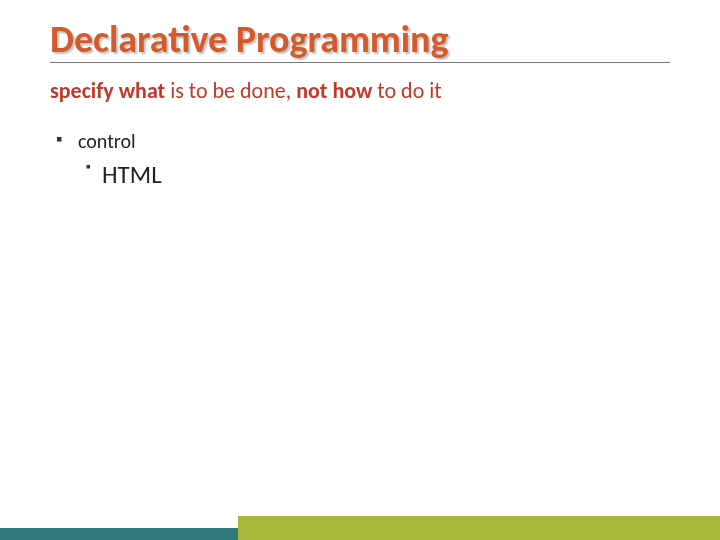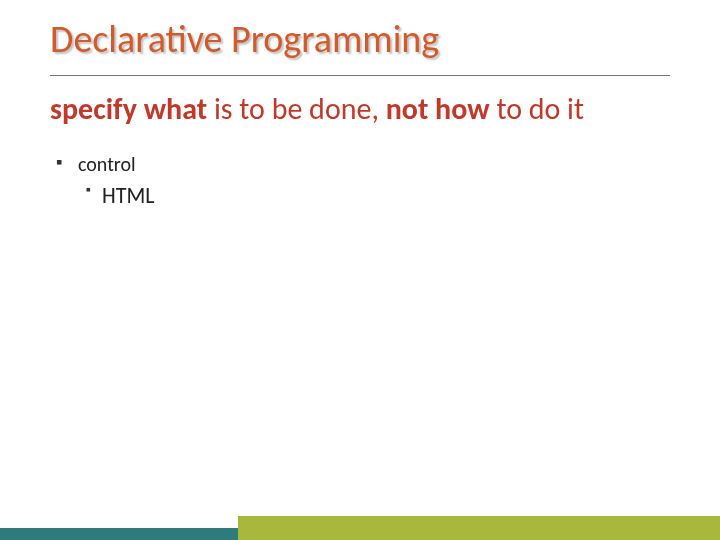--- a/index.html
+++ b/index.html
@@ -9,35 +9,35 @@
     background: #ffffff;
     font-family: "Segoe UI", "Calibri", Arial, sans-serif;
     position: relative;
     overflow: hidden;
   }
   .slide {
     padding: 20px 50px 0 50px;
   }
   .title {
     font-size: 38px;
-    font-weight: 400;
+    font-weight: 700;
     line-height: 1.05;
     color: #d35a2b;
-    margin-bottom: 15px;
+    margin-bottom: 2px;
   }
   .title .shadowed {
     text-shadow: 2px 2px 2px rgba(0,0,0,0.25);
   }
   .title-rule {
     border: none;
     border-top: 1px solid #777;
     margin: 2px 0 14px 0;
   }
   .subtitle {
-    font-size: 30px;
+    font-size: 22px;
     color: #c0392b;
     margin: 10px 0 24px 0;
   }
   .subtitle .bold { font-weight: 700; }
   .bullets {
     list-style: none;
     margin-left: 6px;
   }
   .bullets > li {
     position: relative;
@@ -56,21 +56,21 @@
     font-size: 18px;
   }
   .sub-bullets {
     list-style: none;
     margin-top: 4px;
     margin-left: 8px;
   }
   .sub-bullets > li {
     position: relative;
     padding-left: 16px;
-    font-size: 22px;
+    font-size: 25px;
     color: #222;
     line-height: 1.35;
   }
   .sub-bullets > li::before {
     content: "▪";
     position: absolute;
     left: 0;
     top: 0;
     color: #333;
     font-size: 14px;

